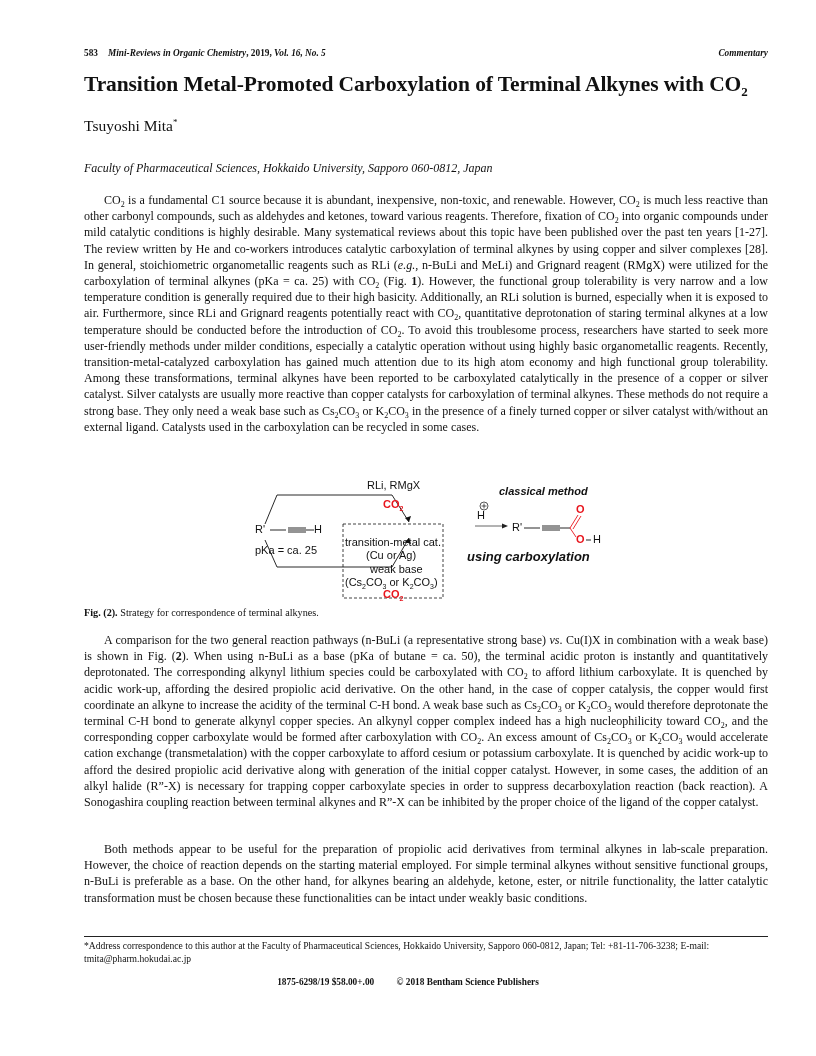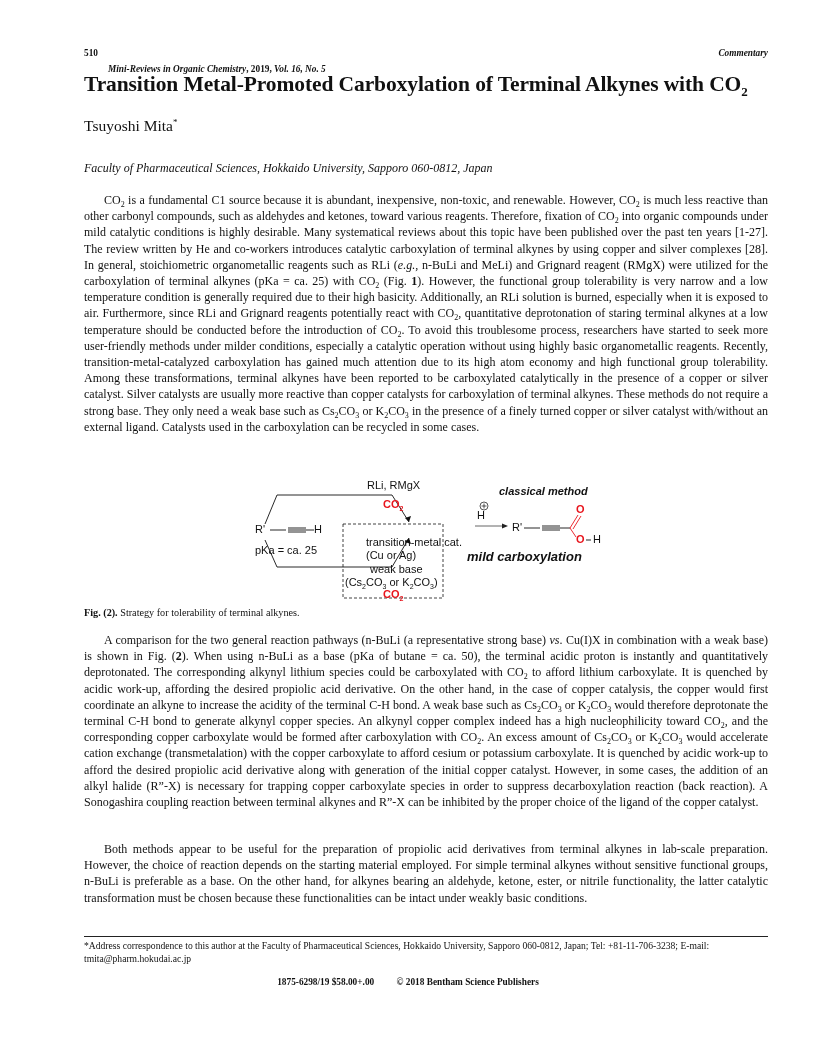--- a/index.html
+++ b/index.html
@@ -1,21 +1,21 @@
 <!DOCTYPE html>
 <html><head>
 <meta charset="utf-8">
 <style>
   html, body { margin:0; padding:0; background:#ffffff; }
   body { width:816px; height:1056px; position:relative; overflow:hidden;
          font-family:"Liberation Serif", serif; color:#111; }
   .running-head { position:absolute; top:48px; left:84px; width:684px; height:14px;
                   font-size:9.3px; font-weight:bold; }
   .running-head .pg { position:absolute; left:0; top:0; }
-  .running-head .journal { position:absolute; left:24px; top:0; font-style:italic;margin-top:16px; }
+  .running-head .journal { position:absolute; left:24px; top:0; font-style:italic; }
   .running-head .journal b { font-style:normal; }
   .running-head .type { position:absolute; right:0; top:0; font-style:italic; }
   .title { position:absolute; top:72px; left:84px; width:700px; font-size:21.5px;
            font-weight:bold; letter-spacing:-0.1px; white-space:nowrap; }
   .title sub { font-size:13px; }
   .author { position:absolute; top:117px; left:84px; font-size:15.5px; }
   .author sup { font-size:9px; }
   .affil { position:absolute; top:161px; left:84px; font-size:12px; font-style:italic; }
   .para { position:absolute; left:84px; width:684px; font-size:12px; line-height:16.2px;
           text-align:justify; text-indent:20px; }
@@ -30,21 +30,21 @@
   .fig-caption b { font-weight:bold; }
   .footnote-rule { position:absolute; top:936px; left:84px; width:684px; height:1px; background:#222; }
   .footnote { position:absolute; top:940px; left:84px; width:684px; font-size:9.6px; line-height:12.5px; }
   .colophon { position:absolute; top:977px; left:0; width:816px; text-align:center; font-size:9.3px; font-weight:bold; }
   .colophon span { margin:0 10px; }
 </style>
 </head>
 <body>
 
 <div class="running-head">
-  <span class="pg">510</span>
+  <span class="pg">583</span>
   <span class="journal"><span>Mini-Reviews in Organic Chemistry</span><b>, 2019, </b><span>Vol. 16, No. 5</span></span>
   <span class="type">Commentary</span>
 </div>
 
 <div class="title"><span>Transition Metal-Promoted Carboxylation of Terminal Alkynes with CO</span><sub>2</sub></div>
 
 <div class="author"><span>Tsuyoshi Mita</span><sup>*</sup></div>
 
 <div class="affil">Faculty of Pharmaceutical Sciences, Hokkaido University, Sapporo 060-0812, Japan</div>
 
@@ -83,34 +83,34 @@
     <line x1="231.5" y1="30" x2="236.5" y2="30" stroke="#111" stroke-width="0.7"></line>
     <line x1="234" y1="27.5" x2="234" y2="32.5" stroke="#111" stroke-width="0.7"></line>
   </svg>
 
   <span style="position:absolute;left:117px;top:3px;">RLi, RMgX</span>
   <span style="position:absolute;left:133px;top:22px;color:#e8141c;font-weight:bold;"><span>CO</span><sub style="font-size:7px;">2</sub></span>
   <span style="position:absolute;left:217px;top:9px;font-style:italic;font-weight:bold;margin-left:32px;">classical method</span>
   <span style="position:absolute;left:5px;top:47px;">R'</span>
   <span style="position:absolute;left:64px;top:47px;">H</span>
   <span style="position:absolute;left:5px;top:68px;">pKa = ca. 25</span>
-  <span style="position:absolute;left:95px;top:60px;margin-left:21px;">transition-metal cat.</span>
+  <span style="position:absolute;left:95px;top:60px;">transition-metal cat.</span>
   <span style="position:absolute;left:116px;top:73px;">(Cu or Ag)</span>
   <span style="position:absolute;left:120px;top:87px;">weak base</span>
   <span style="position:absolute;left:95px;top:100px;">(Cs<sub style="font-size:7px;">2</sub>CO<sub style="font-size:7px;">3</sub> or K<sub style="font-size:7px;">2</sub>CO<sub style="font-size:7px;">3</sub>)</span>
   <span style="position:absolute;left:133px;top:112px;color:#e8141c;font-weight:bold;"><span>CO</span><sub style="font-size:7px;">2</sub></span>
   <span style="position:absolute;left:227px;top:33px;">H</span>
   <span style="position:absolute;left:262px;top:45px;">R'</span>
   <span style="position:absolute;left:326px;top:27px;color:#e8141c;font-weight:bold;">O</span>
   <span style="position:absolute;left:326px;top:57px;color:#e8141c;font-weight:bold;">O</span>
   <span style="position:absolute;left:343px;top:57px;">H</span>
-  <span style="position:absolute;left:217px;top:73px;font-style:italic;font-weight:bold;font-size:13px;">mild carboxylation</span>
+  <span style="position:absolute;left:217px;top:73px;font-style:italic;font-weight:bold;font-size:13px;">using carboxylation</span>
 </div>
 
-<div class="fig-caption"><b>Fig. (2).</b><span> Strategy for tolerability of terminal alkynes.</span></div>
+<div class="fig-caption"><b>Fig. (2).</b><span> Strategy for correspondence of terminal alkynes.</span></div>
 
 <div class="para p2"><span>A comparison for the two general reaction pathways (n-BuLi (a representative strong base) </span><i>vs</i><span>. Cu(I)X in combination with a weak base) is shown in Fig. (</span><b>2</b><span>). When using n-BuLi as a base (pKa of butane = ca. 50), the terminal acidic proton is instantly and quantitatively deprotonated. The corresponding alkynyl lithium species could be carboxylated with CO</span><sub>2</sub><span> to afford lithium carboxylate. It is quenched by acidic work-up, affording the desired propiolic acid derivative. On the other hand, in the case of copper catalysis, the copper would first coordinate an alkyne to increase the acidity of the terminal C-H bond. A weak base such as Cs</span><sub>2</sub><span>CO</span><sub>3</sub><span> or K</span><sub>2</sub><span>CO</span><sub>3</sub><span> would therefore deprotonate the terminal C-H bond to generate alkynyl copper species. An alkynyl copper complex indeed has a high nucleophilicity toward CO</span><sub>2</sub><span>, and the corresponding copper carboxylate would be formed after carboxylation with CO</span><sub>2</sub><span>. An excess amount of Cs</span><sub>2</sub><span>CO</span><sub>3</sub><span> or K</span><sub>2</sub><span>CO</span><sub>3</sub><span> would accelerate cation exchange (transmetalation) with the copper carboxylate to afford cesium or potassium carboxylate. It is quenched by acidic work-up to afford the desired propiolic acid derivative along with generation of the initial copper catalyst. However, in some cases, the addition of an alkyl halide (R”-X) is necessary for trapping copper carboxylate species in order to suppress decarboxylation reaction (back reaction). A Sonogashira coupling reaction between terminal alkynes and R”-X can be inhibited by the proper choice of the ligand of the copper catalyst.</span></div>
 
 <div class="para p3">Both methods appear to be useful for the preparation of propiolic acid derivatives from terminal alkynes in lab-scale preparation. However, the choice of reaction depends on the starting material employed. For simple terminal alkynes without sensitive functional groups, n-BuLi is preferable as a base. On the other hand, for alkynes bearing an aldehyde, ketone, ester, or nitrile functionality, the latter catalytic transformation must be chosen because these functionalities can be intact under weakly basic conditions.</div>
 
 <div class="footnote-rule"></div>
 <div class="footnote">*Address correspondence to this author at the Faculty of Pharmaceutical Sciences, Hokkaido University, Sapporo 060-0812, Japan; Tel: +81-11-706-3238; E-mail: tmita@pharm.hokudai.ac.jp</div>
 
 <div class="colophon">
   <span>1875-6298/19 $58.00+.00</span>

